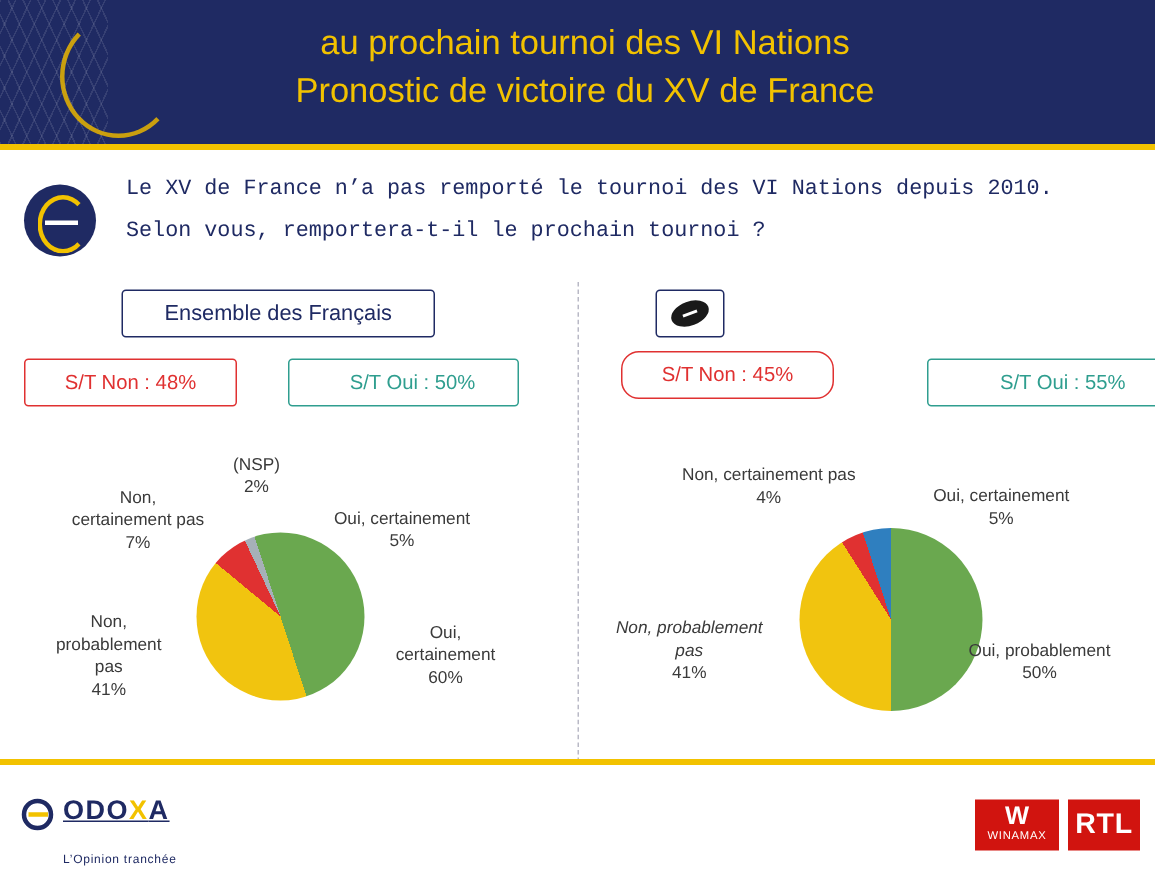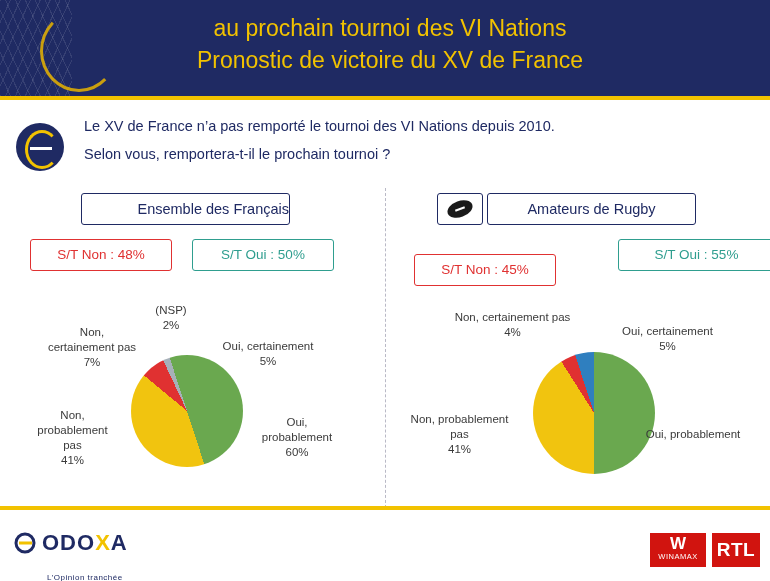--- a/index.html
+++ b/index.html
@@ -85,41 +85,42 @@
     width: 22px; height: 3px;
     background: #ffffff;
   }
   .question {
     position: absolute;
     left: 84px; top: 112px;
     width: 660px;
     color: #1f2a63;
     font-size: 14.5px;
     line-height: 28px;
+    font-family: Liberation Mono, monospace;
   }
 
   
   .divider {
     position: absolute;
     left: 385px; top: 188px;
     width: 0; height: 320px;
     border-left: 1px dashed #b9b9c6;
   }
   .panel-title {
     position: absolute;
     border: 1px solid #1f2a63;
     border-radius: 3px;
     color: #1f2a63;
     font-size: 14.5px;
     text-align: center;
     line-height: 30px;
     height: 30px;
     background: #ffffff;
   }
-  .panel-title.left  { left: 81px;  top: 193px; width: 207px; text-align: right; }
+  .panel-title.left  { left: 81px;  top: 193px; width: 207px; }
   .panel-title.right { left: 487px; top: 193px; width: 207px; }
 
   .ball-icon {
     position: absolute;
     left: 437px; top: 193px;
     width: 44px; height: 30px;
     border: 1px solid #1f2a63;
     border-radius: 3px;
     background: #ffffff;
   }
@@ -142,24 +143,24 @@
   .st-box {
     position: absolute;
     height: 30px;
     line-height: 30px;
     text-align: center;
     font-size: 13.5px;
     border-radius: 3px;
     background: #ffffff;
   }
   .st-non { border: 1px solid #e03131; color: #e03131; }
-  .st-oui { border: 1px solid #2f9e8f; color: #2f9e8f; }
-  .st-non.left  { left: 30px;  top: 239px; width: 140px; }
+  .st-oui { border: 1px solid #2f9e8f; color: #2f9e8f; padding-left: 12px; }
+  .st-non.left  { left: 16px;  top: 239px; width: 140px; }
   .st-oui.left  { left: 192px; top: 239px; width: 140px; }
-  .st-non.right { left: 414px; top: 254px; width: 140px; }
+  .st-non.right { left: 414px; top: 234px; width: 140px; border-radius: 12px; }
   .st-oui.right { left: 618px; top: 239px; width: 155px; }
 
   
   .pie {
     position: absolute;
     border-radius: 50%;
   }
   .pie.left  { left: 131px; top: 355px; width: 112px; height: 112px; }
   .pie.right { left: 533px; top: 352px; width: 122px; height: 122px; }
 
@@ -175,24 +176,25 @@
     position: absolute;
     left: 0; top: 506px;
     width: 770px; height: 4px;
     background: #f2c200;
   }
   .odoxa {
     position: absolute;
     left: 14px; top: 530px;
   }
   .odoxa .word {
-    font-size: 22px;
+    font-size: 18px;
     font-weight: bold;
     letter-spacing: 1px;
     color: #1f2a63;
+    text-decoration: underline;
   }
   .odoxa .word .x { color: #f2c200; }
   .odoxa .tag {
     font-size: 8px;
     color: #1f2a63;
     letter-spacing: 0.5px;
     margin-top: 17px;
     text-align: center;
   }
   .odoxa-mark {
@@ -258,21 +260,20 @@
 
   <div class="divider"></div>
 
   <div class="panel-title left">Ensemble des Français</div>
   <div class="st-box st-non left">S/T Non : 48%</div>
   <div class="st-box st-oui left">S/T Oui : 50%</div>
 
   <div class="ball-icon">
     <div class="ball"></div>
   </div>
-  <div class="panel-title right">Amateurs de Rugby</div>
   <div class="st-box st-non right">S/T Non : 45%</div>
   <div class="st-box st-oui right">S/T Oui : 55%</div>
 
   <div class="pie left" id="pie-left" style="background: conic-gradient(rgb(106, 168, 79) 0deg, rgb(106, 168, 79) 162deg, rgb(241, 196, 15) 162deg, rgb(241, 196, 15) 309.6deg, rgb(224, 49, 49) 309.6deg, rgb(224, 49, 49) 334.8deg, rgb(166, 176, 184) 334.8deg, rgb(166, 176, 184) 342deg, rgb(106, 168, 79) 342deg, rgb(106, 168, 79) 360deg);"></div>
 
   <div class="pie-label" style="left:136px; top:303px; width:70px; text-align:center;">
     <div>(NSP)</div>
     <div>2%</div>
   </div>
 
@@ -289,44 +290,45 @@
 
   <div class="pie-label" style="left:20px; top:408px; width:105px; text-align:center;">
     <div style="white-space:pre-line;">Non,
 probablement
 pas</div>
     <div>41%</div>
   </div>
 
   <div class="pie-label" style="left:252px; top:415px; width:90px; text-align:center;">
     <div style="white-space:pre-line;">Oui,
-probablement</div>
+certainement</div>
     <div>60%</div>
   </div>
 
   <div class="pie right" id="pie-right" style="background: conic-gradient(rgb(106, 168, 79) 0deg, rgb(106, 168, 79) 180deg, rgb(241, 196, 15) 180deg, rgb(241, 196, 15) 327.6deg, rgb(224, 49, 49) 327.6deg, rgb(224, 49, 49) 342deg, rgb(47, 127, 191) 342deg, rgb(47, 127, 191) 360deg);"></div>
 
   <div class="pie-label" style="left:430px; top:310px; width:165px; text-align:center;">
     <div>Non, certainement pas</div>
     <div>4%</div>
   </div>
 
   <div class="pie-label" style="left:605px; top:324px; width:125px; text-align:center;">
     <div>Oui, certainement</div>
     <div>5%</div>
   </div>
 
   <div class="pie-label" style="left:392px; top:412px; width:135px; text-align:center;">
-    <div style="white-space:pre-line;">Non, probablement
+    <div style="white-space:pre-line;font-style:italic;">Non, probablement
 pas</div>
     <div>41%</div>
   </div>
 
   <div class="pie-label" style="left:628px; top:427px; width:130px; text-align:center;">
     <div>Oui, probablement</div>
+    <div>50%</div>
   </div>
 
   <div class="footer-rule"></div>
 
   <svg class="odoxa-mark" viewBox="0 0 22 22">
     <circle cx="11" cy="11" r="9" fill="none" stroke="#1f2a63" stroke-width="3"></circle>
     <rect x="5" y="9.5" width="13" height="3" fill="#f2c200"></rect>
   </svg>
   <div class="odoxa" style="left:42px;">
     <div class="word">ODO<span class="x">X</span>A</div>

